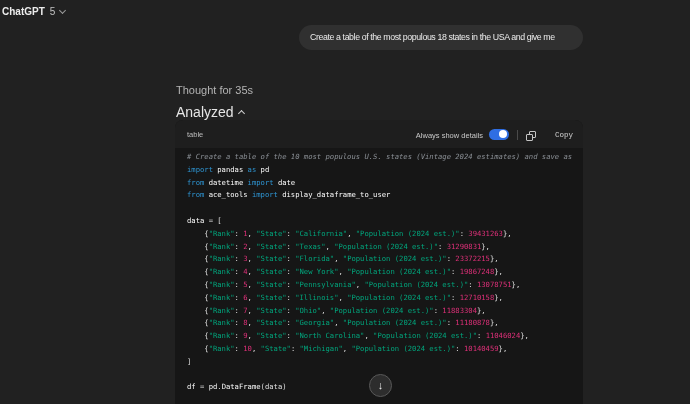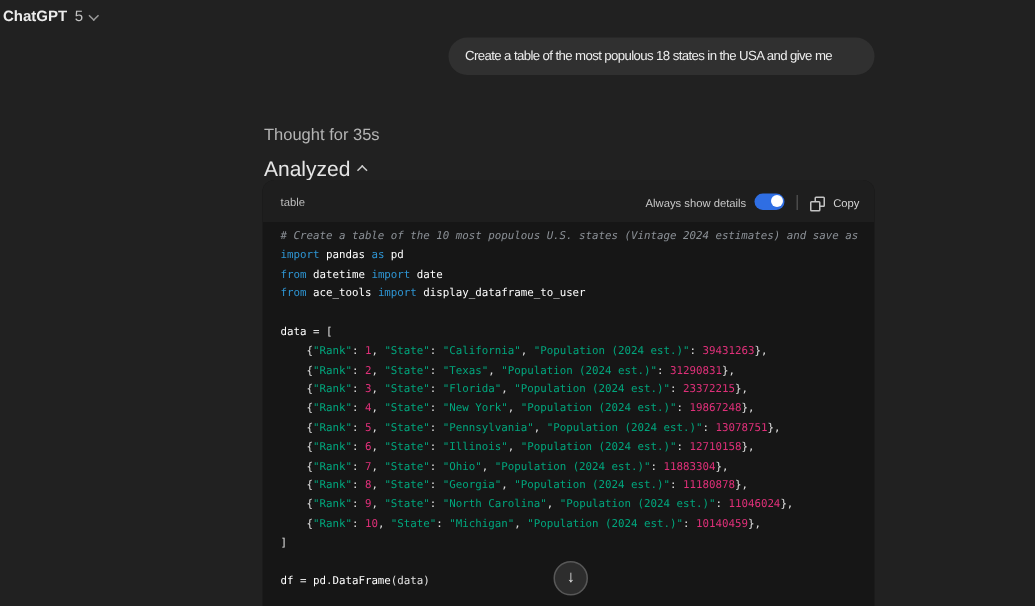--- a/index.html
+++ b/index.html
@@ -58,22 +58,22 @@
   .lang{font-size:7.5px;color:#bdbdbd;}
   .hdr-right{display:flex;align-items:flex-end;gap:6px;}
   .details-label{font-size:7.5px;color:#c8c8c8;}
   .toggle{
     width:20px;height:11px;border-radius:6px;position:relative;cursor:pointer;border:none;padding:0;
     background:var(--accent-toggle,#2f6ee3);
   }
   .knob{position:absolute;right:1.5px;top:1.5px;width:8px;height:8px;border-radius:50%;background:#fff;}
   .divider{width:1px;height:10px;background:#4a4a4a;margin:0 2px;}
   .copy-btn{
-    display:flex;align-items:center;gap:6px;background:none;border:none;padding:0;cursor:pointer;
-    font-family:Liberation Sans, sans-serif;font-size:7.5px;color:#d6d6d6;
+    display:flex;align-items:center;gap:20px;background:none;border:none;padding:0;cursor:pointer;
+    font-family:Liberation Mono, monospace;font-size:7.5px;color:#d6d6d6;
   }
   .copy-icon{position:relative;width:9px;height:9px;display:inline-block;}
   .copy-icon::before{
     content:"";position:absolute;left:3px;top:0;width:5px;height:5px;
     border:1px solid #c4c4c4;border-radius:1px;
   }
   .copy-icon::after{
     content:"";position:absolute;left:0;top:3px;width:5px;height:5px;
     border:1px solid #c4c4c4;border-radius:1px;background:var(--panel-header-bg,#1e1e1e);
   }

